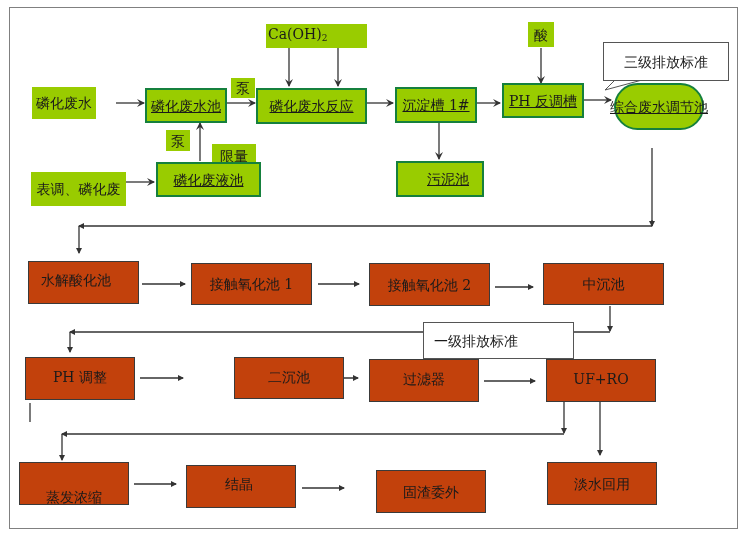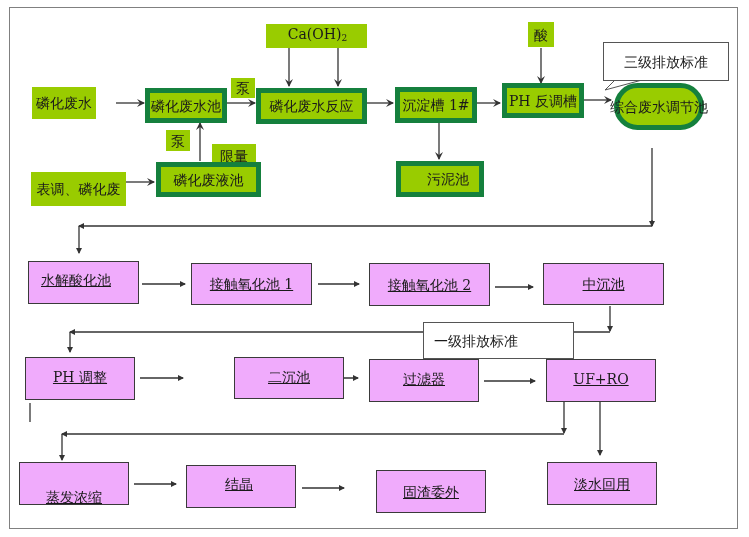--- a/index.html
+++ b/index.html
@@ -4,22 +4,22 @@
 <style>
   html, body { margin: 0; padding: 0; background: #ffffff; }
   body { width: 749px; height: 537px; position: relative; overflow: hidden;
          font-family: "DejaVu Serif", "Liberation Serif", serif; }
   .frame { position: absolute; left: 9px; top: 7px; width: 729px; height: 522px;
            border: 1px solid #808080; box-sizing: border-box; }
   .box { position: absolute; box-sizing: border-box; display: flex; align-items: center;
          justify-content: center; text-align: center; color: #1a1a1a; font-size: 14px;
          line-height: 20px; white-space: nowrap; }
   .y { background: #99cc00; }         
-  .yb { border: 5px solid #15803d; }
-  .g { background: #f0abfc; border: 1px solid #3a3a3a; text-decoration: underline; }  
+  .yb { border: 2px solid #15803d; text-decoration: underline; }
+  .g { background: #c2410c; border: 1px solid #3a3a3a; }  
   .note { background: #ffffff; border: 1px solid #555; }
   svg.arrows { position: absolute; left: 0; top: 0; width: 749px; height: 537px; pointer-events: none; }
   svg.arrows line, svg.arrows polyline { stroke: #333; stroke-width: 1.3; fill: none; }
   .sub { font-size: 9px; vertical-align: -2px; }
 </style>
 </head>
 <body>
 
 <div class="frame"></div>
 
@@ -76,21 +76,21 @@
 
 <div class="box y" style="left:32px;top:87px;width:64px;height:32px;">
   <span>磷化废水</span>
 </div>
 <div class="box y yb" style="left:145px;top:88px;width:82px;height:35px;">
   <span>磷化废水池</span>
 </div>
 <div class="box y" style="left:231px;top:78px;width:24px;height:20px;">
   <span>泵</span>
 </div>
-<div class="box y" style="left:266px;top:24px;width:101px;height:24px;justify-content:center;padding-left:2px;">
+<div class="box y" style="left:266px;top:24px;width:101px;height:24px;justify-content:flex-start;padding-left:2px;">
   <span><span>Ca(OH)</span><span class="sub">2</span></span>
 </div>
 <div class="box y yb" style="left:256px;top:88px;width:111px;height:36px;">
   <span>磷化废水反应</span>
 </div>
 <div class="box y yb" style="left:395px;top:87px;width:82px;height:36px;">
   <span>沉淀槽 1#</span>
 </div>
 <div class="box y" style="left:528px;top:22px;width:26px;height:25px;">
   <span>酸</span>

